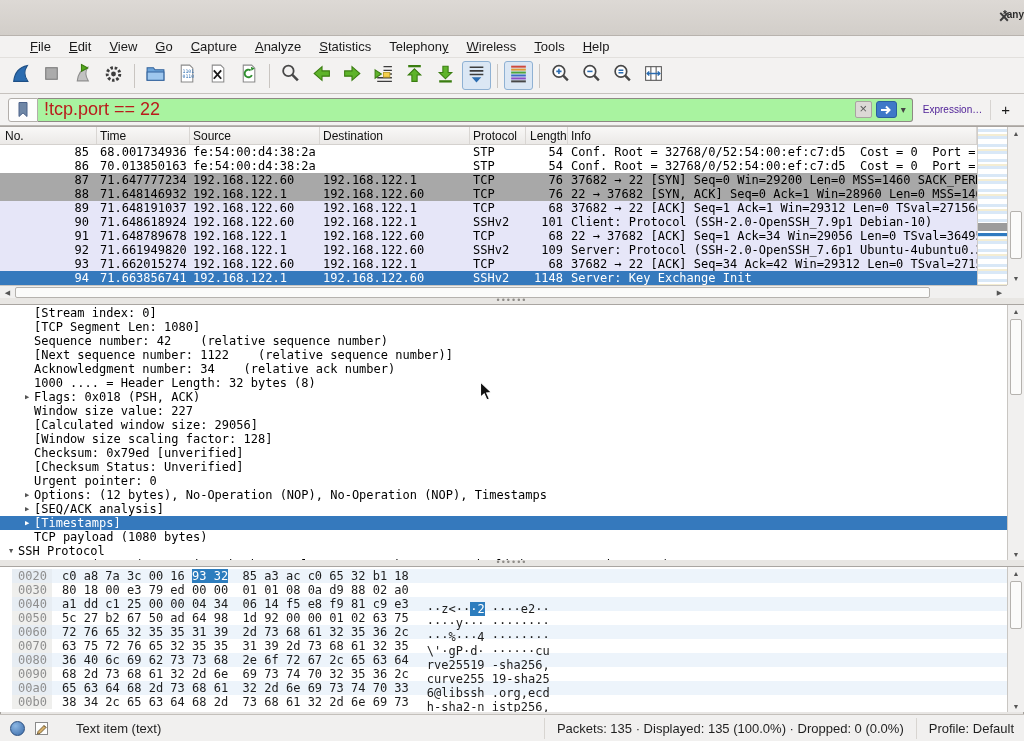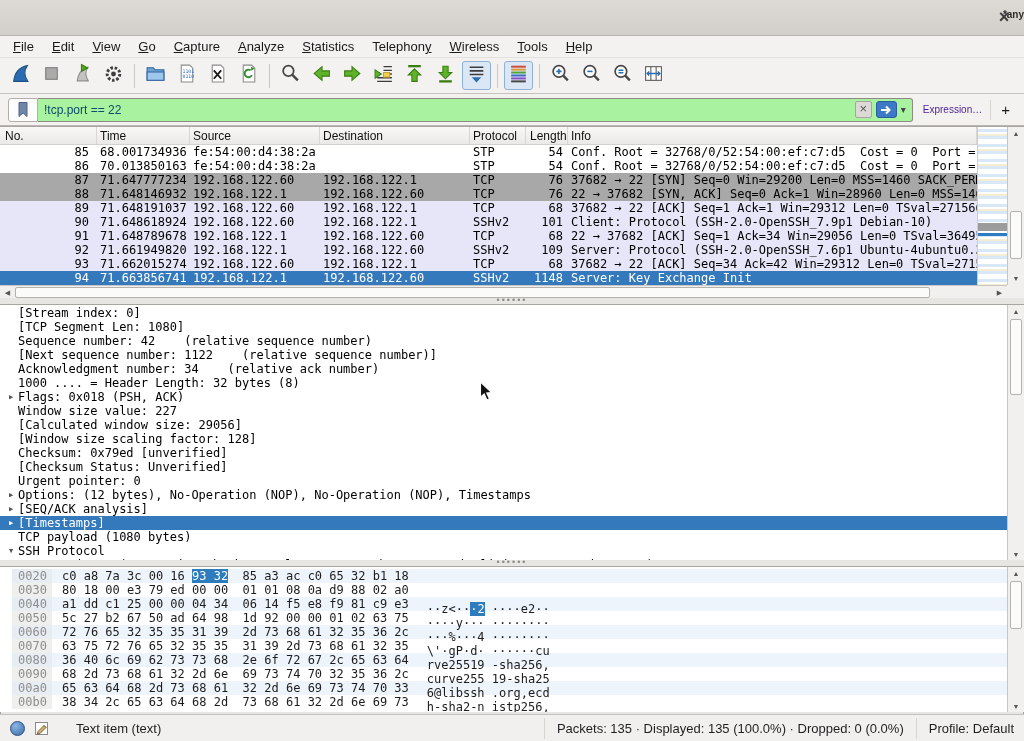--- a/index.html
+++ b/index.html
@@ -15,41 +15,41 @@
   
   #titlebar { left:0; top:0; width:1024px; height:36px;
     background: linear-gradient(#ddd9d5,#d2cec9); border-bottom:1px solid #b8b3ae; }
   #window-title { position:absolute; left:0; right:0; top:9px; text-align:right;
     font-weight:bold; font-size:10px; color:#2b2b2b; }
   #close-btn { position:absolute; right:9px; top:7px; width:22px; height:22px;
     font-size:18px; font-weight:bold; color:#3c3c3c; text-align:center; line-height:21px; }
 
   
   #menubar { left:0; top:36px; width:1024px; height:22px; background:#f3f2f1;
-    border-bottom:1px solid #e2e0dd; display:flex; align-items:center; padding-left:4px; }
+    border-bottom:1px solid #e2e0dd; display:flex; align-items:center; padding-left:21px; }
   .menu-item { padding:2px 9px; font-size:13px; color:#1a1a1a; white-space:nowrap; }
 
   
   #toolbar { left:0; top:58px; width:1024px; height:36px; background:#f3f2f1;
     border-bottom:1px solid #c6c2be; display:flex; align-items:center; padding-left:5px; }
   .tb-btn { width:29px; height:29px; display:flex; align-items:center; justify-content:center;
     border:1px solid transparent; border-radius:3px; margin:0 1px; flex:none; }
   .tb-btn.pressed { background:#dbe7f4; border-color:#8fb1d3; }
   .tb-btn svg { width:21px; height:21px; }
   .tb-sep { width:1px; height:24px; background:#c9c5c1; margin:0 5px; flex:none; }
 
   
   #filterbar { left:0; top:94px; width:1024px; height:32px; background:#f3f2f1;
     border-bottom:1px solid #bab6b2; display:flex; align-items:center; padding:0 8px; }
   #bookmark-btn { width:30px; height:24px; background:#fdfdfd; border:1px solid #b2aeaa;
     border-radius:3px 0 0 3px; display:flex; align-items:center; justify-content:center; flex:none; }
   #filter-input-wrap { flex:1; height:24px; background:#a9f3a0; border:1px solid #8d8983;
     border-left:none; display:flex; align-items:center; border-radius:0 3px 3px 0; }
   #filter-input { flex:1; background:transparent; border:none; outline:none;
-    font-size:12px; font-family:inherit; padding-left:6px; color:#0c4a6e; }
+    font-size:18px; font-family:inherit; padding-left:6px; color:#b91c1c; }
   #filter-clear { width:17px; height:17px; background:#dcd9d6; border:1px solid #a8a4a0;
     color:#5a5a5a; font-size:13px; line-height:14px; text-align:center; border-radius:2px; flex:none; }
   #filter-apply { width:21px; height:17px; background:#3e79c8; border:1px solid #2a5f9e;
     border-radius:3px; display:flex; align-items:center; justify-content:center; margin:0 4px; flex:none; }
   #filter-caret { font-size:10px; color:#444; padding-right:6px; flex:none; }
   #expression-label { font-size:10px; color:#4c1d95; padding:0 8px 0 10px; flex:none; }
   #filter-add { font-size:15px; color:#1a1a1a; padding:0 6px 0 10px; border-left:1px solid #d7d4d1;
     height:20px; line-height:19px; flex:none; }
 
   
@@ -102,21 +102,21 @@
   .grip { font-size:9px; line-height:5px; color:#8f8c88; letter-spacing:2px; }
 
   
   #details-pane { left:0; top:304px; width:1024px; height:256px; background:#fff;
     border-top:1px solid #a9a5a1; overflow:hidden; }
   #details-lines { position:absolute; left:0; top:1px; width:1007px;
     font-family:"DejaVu Sans Mono", monospace; font-size:12px; color:#000; }
   .dline { height:14px; line-height:14px; white-space:pre; display:flex; }
   .dline .exp { width:14px; text-align:center; font-size:7px; color:#555; flex:none; }
   .dline.ind1 { padding-left:4px; }
-  .dline.ind2 { padding-left:4px; }
+  .dline.ind2 { padding-left:20px; }
   .dline.selected { background:#3579bd; color:#fff; }
   .dline.selected .exp { color:#fff; }
   #details-vscroll { position:absolute; left:1007px; top:0; width:17px; height:256px; }
 
   
   #hex-pane { left:0; top:566px; width:1024px; height:146px; background:#fff;
     border-top:1px solid #a9a5a1; overflow:hidden; }
   #hex-rows { position:absolute; left:12px; top:2px; width:1007px;
     font-family:"DejaVu Sans Mono", monospace; font-size:12px; color:#1c1c1c; }
   .hrow { height:14px; line-height:14px; white-space:pre; display:flex; }

